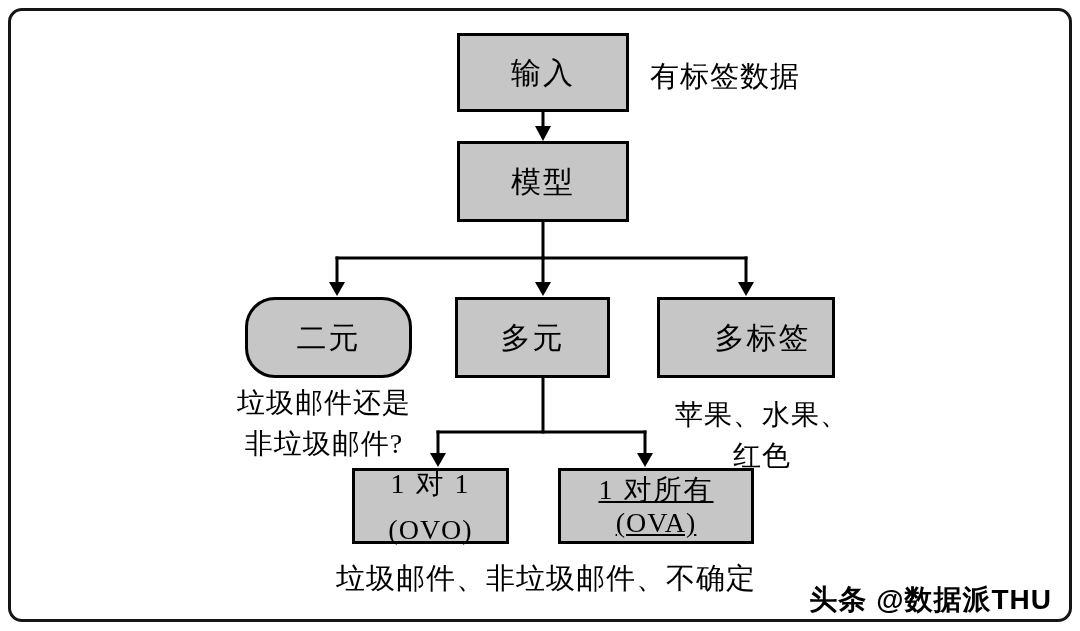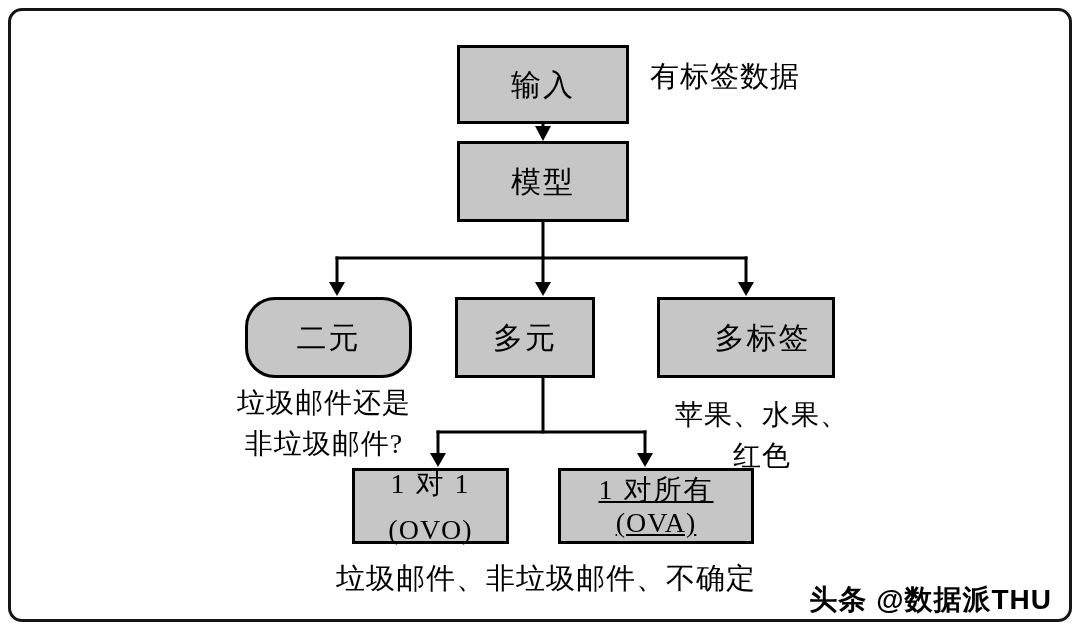--- a/index.html
+++ b/index.html
@@ -52,24 +52,24 @@
     display: flex;
     flex-direction: column;
     align-items: center;
     justify-content: center;
     font-size: 30px;
     letter-spacing: 2px;
     line-height: 34px;
     text-align: center;
   }
   .node .sub { letter-spacing: 1px; text-align: right; }
-  #n-input      { left: 457px; top: 33px;  width: 172px; height: 79px; margin-top: 12px; }
+  #n-input      { left: 457px; top: 33px;  width: 172px; height: 79px; }
   #n-model      { left: 457px; top: 141px; width: 172px; height: 81px; }
   #n-binary     { left: 245px; top: 297px; width: 167px; height: 81px; border-radius: 30px; }
-  #n-multiclass { left: 455px; top: 297px; width: 140px; height: 81px; }
+  #n-multiclass { left: 455px; top: 297px; width: 155px; height: 81px; }
   #n-multilabel { left: 657px; top: 297px; width: 178px; height: 81px; padding-left: 33px; }
   #n-ovo        { left: 352px; top: 468px; width: 157px; height: 76px; font-size: 28px; line-height: 33px; gap: 13px; }
   #n-ova        { left: 558px; top: 468px; width: 196px; height: 76px; font-size: 28px; line-height: 33px; text-decoration: underline; }
   .annotation {
     position: absolute;
     font-size: 28px;
     line-height: 41px;
     text-align: center;
     letter-spacing: 1px;
     white-space: nowrap;

